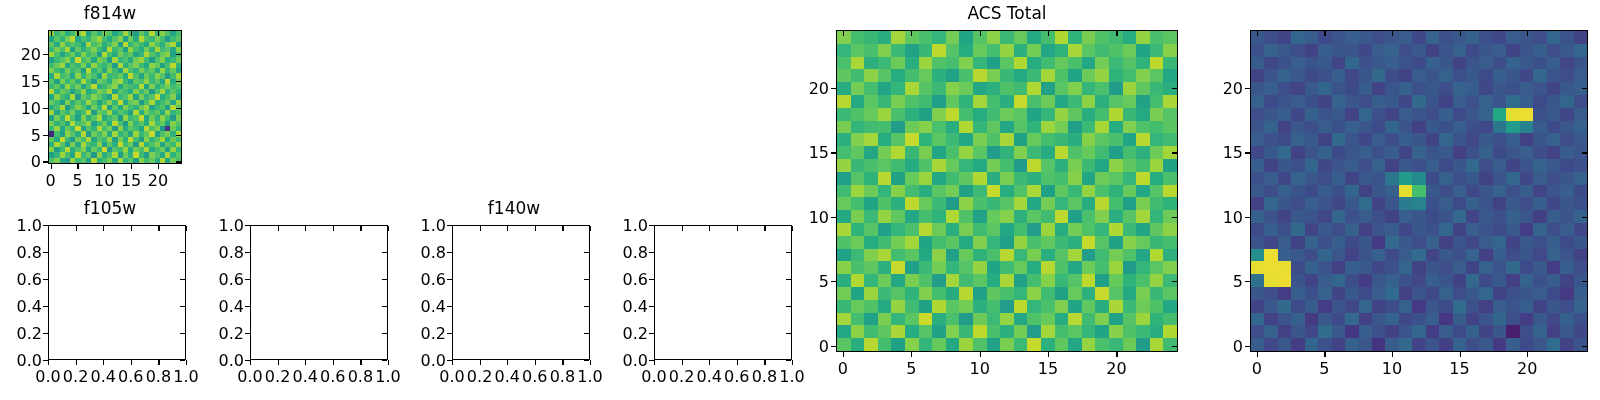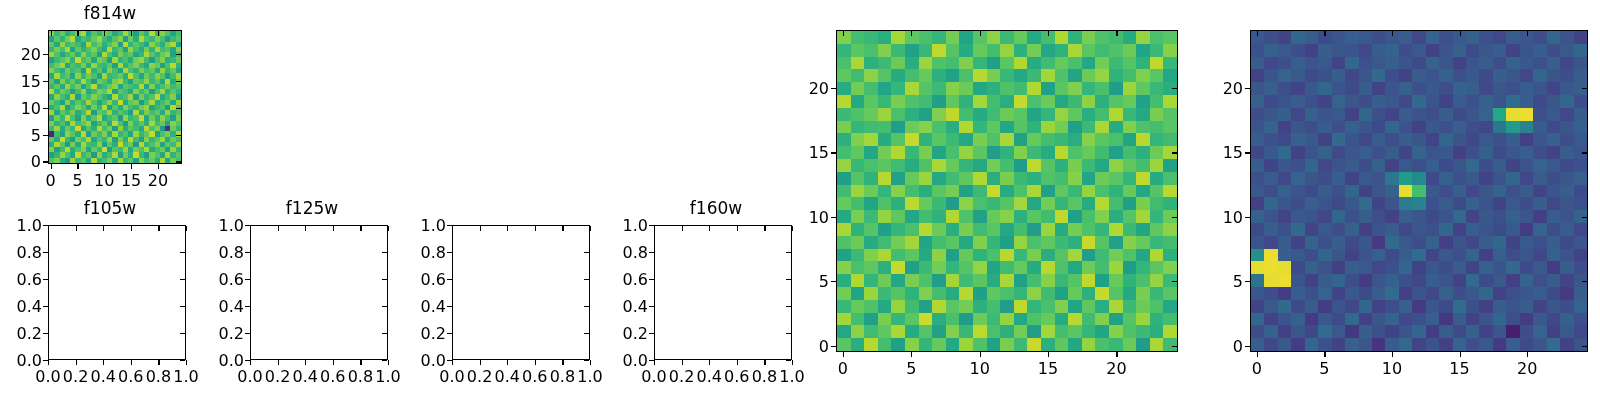--- a/index.html
+++ b/index.html
@@ -735,21 +735,20 @@
       <div class="tick tk-l" style="left:43px;top:62px;"></div>
       <div class="tick tk-l" style="left:180px;top:62px;"></div>
       <div class="tlab y" style="left:-4px;top:62px;width:46px;">0.8</div>
       <div class="tick tk-l" style="left:43px;top:35px;"></div>
       <div class="tick tk-l" style="left:180px;top:35px;"></div>
       <div class="tlab y" style="left:-4px;top:35px;width:46px;">1.0</div>
     </div>
 </div>
 
 <div class="panel" style="left:202px;top:190px;width:200px;height:210px;">
-  <div class="ptitle" style="top:8px;left:-10px;width:240px;">f125w</div>
   <div class="plotbox empty-plot" id="box-f125w" style="left:48px;top:35px;width:138px;height:135px;"></div>
   <div id="ax-f125w">
       <div class="tick tk-b" style="left:48px;top:170px;"></div>
       <div class="tick tk-b" style="left:48px;top:36px;"></div>
       <div class="tlab x" style="left:48px;top:177px;">0.0</div>
       <div class="tick tk-b" style="left:75.6px;top:170px;"></div>
       <div class="tick tk-b" style="left:75.6px;top:36px;"></div>
       <div class="tlab x" style="left:75.6px;top:177px;">0.2</div>
       <div class="tick tk-b" style="left:103.2px;top:170px;"></div>
       <div class="tick tk-b" style="left:103.2px;top:36px;"></div>
@@ -778,20 +777,21 @@
       <div class="tick tk-l" style="left:43px;top:62px;"></div>
       <div class="tick tk-l" style="left:180px;top:62px;"></div>
       <div class="tlab y" style="left:-4px;top:62px;width:46px;">0.8</div>
       <div class="tick tk-l" style="left:43px;top:35px;"></div>
       <div class="tick tk-l" style="left:180px;top:35px;"></div>
       <div class="tlab y" style="left:-4px;top:35px;width:46px;">1.0</div>
     </div>
 </div>
 
 <div class="panel" style="left:404px;top:190px;width:200px;height:210px;">
+  <div class="ptitle" style="top:8px;left:-10px;width:240px;">f140w</div>
   <div class="plotbox empty-plot" id="box-f140w" style="left:48px;top:35px;width:138px;height:135px;"></div>
   <div id="ax-f140w">
       <div class="tick tk-b" style="left:48px;top:170px;"></div>
       <div class="tick tk-b" style="left:48px;top:36px;"></div>
       <div class="tlab x" style="left:48px;top:177px;">0.0</div>
       <div class="tick tk-b" style="left:75.6px;top:170px;"></div>
       <div class="tick tk-b" style="left:75.6px;top:36px;"></div>
       <div class="tlab x" style="left:75.6px;top:177px;">0.2</div>
       <div class="tick tk-b" style="left:103.2px;top:170px;"></div>
       <div class="tick tk-b" style="left:103.2px;top:36px;"></div>
@@ -820,21 +820,20 @@
       <div class="tick tk-l" style="left:43px;top:62px;"></div>
       <div class="tick tk-l" style="left:180px;top:62px;"></div>
       <div class="tlab y" style="left:-4px;top:62px;width:46px;">0.8</div>
       <div class="tick tk-l" style="left:43px;top:35px;"></div>
       <div class="tick tk-l" style="left:180px;top:35px;"></div>
       <div class="tlab y" style="left:-4px;top:35px;width:46px;">1.0</div>
     </div>
 </div>
 
 <div class="panel" style="left:606px;top:190px;width:200px;height:210px;">
-  <div class="ptitle" style="top:8px;left:-10px;width:240px;">f160w</div>
   <div class="plotbox empty-plot" id="box-f160w" style="left:48px;top:35px;width:138px;height:135px;"></div>
   <div id="ax-f160w">
       <div class="tick tk-b" style="left:48px;top:170px;"></div>
       <div class="tick tk-b" style="left:48px;top:36px;"></div>
       <div class="tlab x" style="left:48px;top:177px;">0.0</div>
       <div class="tick tk-b" style="left:75.6px;top:170px;"></div>
       <div class="tick tk-b" style="left:75.6px;top:36px;"></div>
       <div class="tlab x" style="left:75.6px;top:177px;">0.2</div>
       <div class="tick tk-b" style="left:103.2px;top:170px;"></div>
       <div class="tick tk-b" style="left:103.2px;top:36px;"></div>
@@ -863,20 +862,21 @@
       <div class="tick tk-l" style="left:43px;top:62px;"></div>
       <div class="tick tk-l" style="left:180px;top:62px;"></div>
       <div class="tlab y" style="left:-4px;top:62px;width:46px;">0.8</div>
       <div class="tick tk-l" style="left:43px;top:35px;"></div>
       <div class="tick tk-l" style="left:180px;top:35px;"></div>
       <div class="tlab y" style="left:-4px;top:35px;width:46px;">1.0</div>
     </div>
 </div>
 
 <div class="panel" style="left:790px;top:0;width:400px;height:400px;">
+  <div class="ptitle" style="top:3px;left:46px;width:342px;">ACS Total</div>
   <div class="plotbox" id="box-acs" style="left:46px;top:30px;width:342px;height:322px;">
     <div class="hm" id="hm-acs" style="grid-template-columns: repeat(25, 1fr); grid-template-rows: repeat(25, 1fr);">
         <i style="background:rgb(128,207,78)"></i>
         <i style="background:rgb(69,189,111)"></i>
         <i style="background:rgb(56,183,119)"></i>
         <i style="background:rgb(42,174,127)"></i>
         <i style="background:rgb(162,214,59)"></i>
         <i style="background:rgb(96,199,96)"></i>
         <i style="background:rgb(74,191,108)"></i>
         <i style="background:rgb(52,181,121)"></i>

